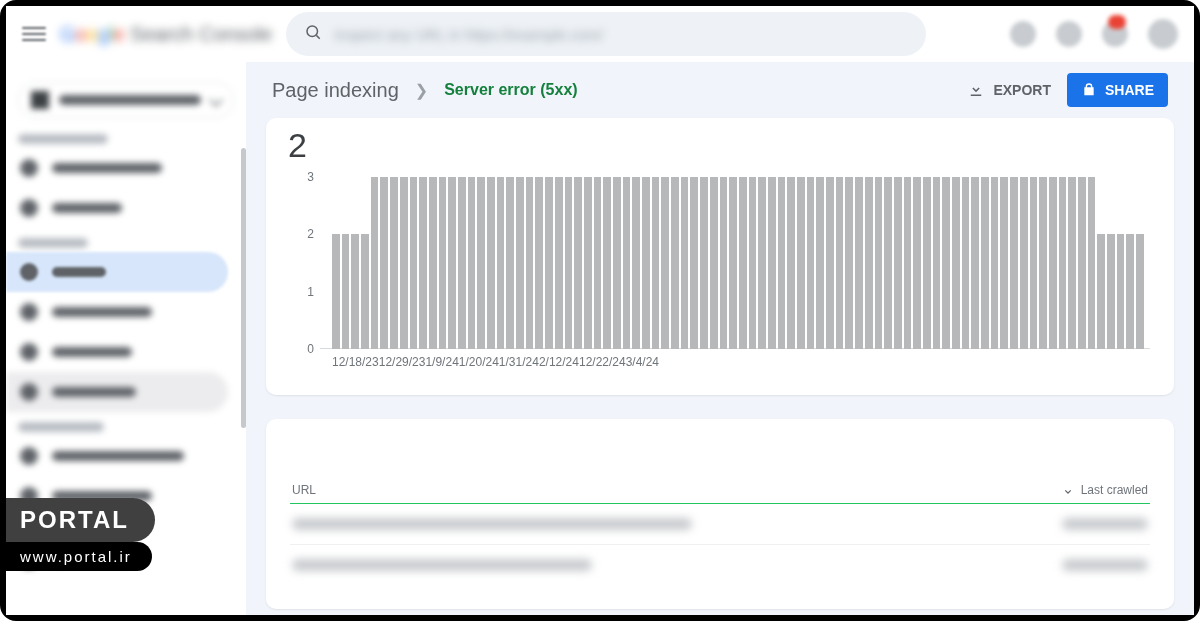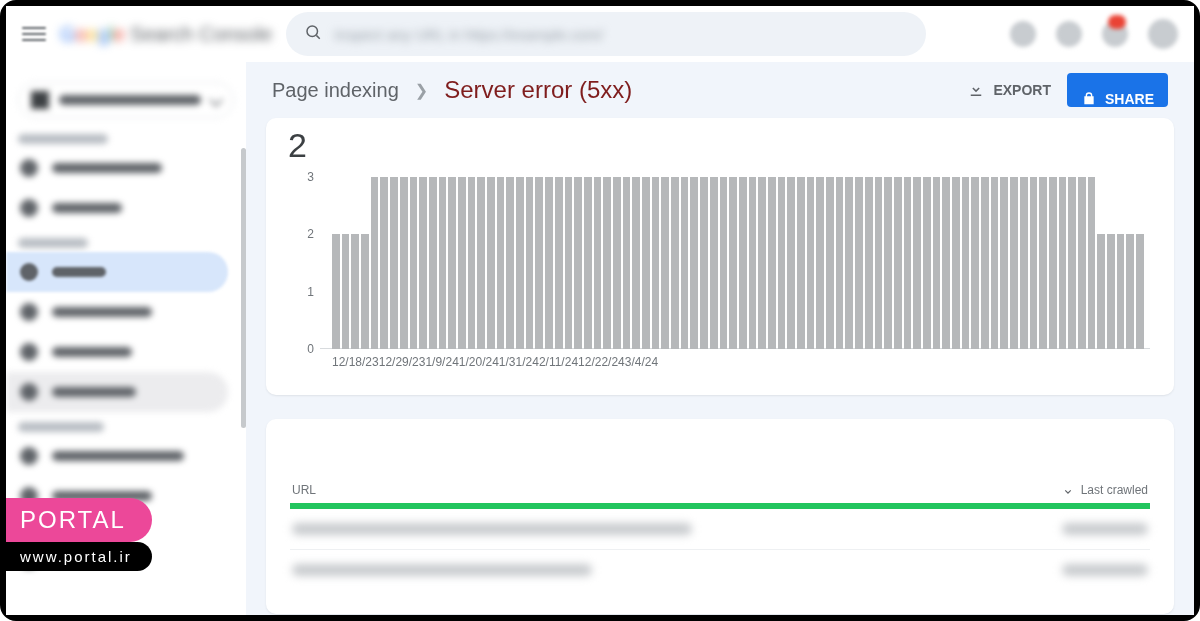--- a/index.html
+++ b/index.html
@@ -36,55 +36,55 @@
   .sitem.removed { background:#ececee; }
   .sitem .ic { width:18px; height:18px; background:#5f6368; border-radius:50%; }
   .sitem .lb { height:10px; background:#5f6368; border-radius:5px; }
   .sitem .w1{width:110px;} .sitem .w2{width:70px;} .sitem .w3{width:54px;} .sitem .w4{width:100px;} .sitem .w5{width:80px;} .sitem .w6{width:84px;} .sitem .w7{width:132px;}
 
   
   .main { position:absolute; left:240px; right:0; top:56px; bottom:0; }
   .headerrow { height: 56px; display:flex; align-items:center; padding: 0 26px; gap:16px; }
   .bcitem { font-size: 20px; color:#5f6368; }
   .bc-chev { color:#9aa0a6; font-size: 16px; }
-  .bc-cur { font-size:24px; font-weight:400; color:#7f1d1d; }
+  .bc-cur { font-size:16px; font-weight:700; color:#15803d; }
   .hspacer { flex:1; }
   .export { display:flex; align-items:center; gap:8px; font-weight:600; color:#5f6368; font-size:14px; }
-  .sharebtn { background:#1a73e8; color:#fff; height:34px; padding:0 14px; border-radius:4px; display:flex; align-items:flex-end; gap:8px; font-weight:700; font-size:14px; }
+  .sharebtn { background:#1a73e8; color:#fff; height:34px; padding:0 14px; border-radius:4px; display:flex; align-items:center; gap:8px; font-weight:700; font-size:14px; }
   .sharebtn .lock { width:16px; height:16px; }
 
   .card { background:#fff; border-radius:10px; margin: 0 20px 24px 20px; box-shadow: 0 1px 2px rgba(60,64,67,.1); padding: 0 0 18px; position:relative; }
   .card1 { padding-top:0; }
   .bignum { font-size: 34px; color:#3c4043; padding: 8px 22px 6px; }
   .chartarea { position:relative; height: 200px; margin: 6px 24px 0 24px; }
   .bars { position:absolute; left:42px; right:6px; top:0; bottom:28px; display:flex; align-items:flex-end; gap:2px; }
   .bar { flex:1; background:#b6b8ba; }
   .yaxis { position:absolute; left:0; top:0; bottom:28px; width:30px; }
   .yt { position:absolute; right:6px; font-size:12px; color:#70757a; transform:translateY(-50%); }
   .xline { position:absolute; left:30px; right:0; bottom:28px; height:1px; background:#d8dbde; }
   .xaxis { position:absolute; left:42px; right:6px; bottom:0; height:22px; display:flex; justify-content:flex-start; }
   .xt { font-size:12px; color:#70757a; }
 
   .card2 { padding:24px; }
   .exrow { display:flex; align-items:center; gap:10px; }
   .extitle { font-size:20px; color:#3c4043; }
   .help { width:16px; height:16px; border:1.5px solid #9aa0a6; border-radius:50%; display:inline-flex; align-items:center; justify-content:center; font-size:11px; color:#9aa0a6; }
   .filter { margin-left:auto; color:#5f6368; }
   .filter svg { display:block; }
-  .tblhead { display:flex; align-items:center; margin-top:34px; padding: 6px 2px; border-bottom:6px solid #22c55e; font-size:12px; color:#6f7479; }
+  .tblhead { display:flex; align-items:center; margin-top:34px; padding: 6px 2px; border-bottom:1px solid #22c55e; font-size:12px; color:#6f7479; }
   .tblhead .c1 { flex:1; }
   .tblhead .c2 { display:flex; align-items:center; gap:6px; }
   .trow { display:flex; align-items:center; padding: 14px 2px; border-bottom:1px solid #eef0f2; }
   .blurline { height:12px; background:#c8cbce; border-radius:7px; filter: blur(4px); }
   .trow .u { flex:1; }
   .trow .d { width:86px; }
 
   
   .wm { position:absolute; left:0; bottom:44px; display:flex; flex-direction:column; z-index:50; }
-  .wm .top { background:#ec4899; color:#fff; font-weight:400; letter-spacing:2px; font-size:24px; padding:8px 26px 8px 14px; border-radius:0 24px 24px 0; }
+  .wm .top { background:#404040; color:#fff; font-weight:700; letter-spacing:2px; font-size:24px; padding:8px 26px 8px 14px; border-radius:0 24px 24px 0; }
   .wm .bot { background:#000; color:#fff; font-size:15px; letter-spacing:2px; padding:6px 20px 6px 14px; border-radius:0 18px 18px 0; width:fit-content; }
 </style>
 </head>
 <body>
 
 <div class="frame">
   <div class="inner">
 
     <div class="topbar">
       <div class="ham">
@@ -279,21 +279,21 @@
               <div class="bar" style="height: 66.6667%;"></div>
               <div class="bar" style="height: 66.6667%;"></div>
               <div class="bar" style="height: 66.6667%;"></div>
             </div>
           <div class="xaxis" id="xaxis">
               <div class="xt">12/18/23</div>
               <div class="xt">12/29/23</div>
               <div class="xt">1/9/24</div>
               <div class="xt">1/20/24</div>
               <div class="xt">1/31/24</div>
-              <div class="xt">2/11/24</div>
+              <div class="xt">2/12/24</div>
               <div class="xt">12/22/24</div>
               <div class="xt">3/4/24</div>
             </div>
         </div>
       </div>
 
       <div class="card card2">
         <div class="tblhead">
           <div class="c1">URL</div>
           <div class="c2">

